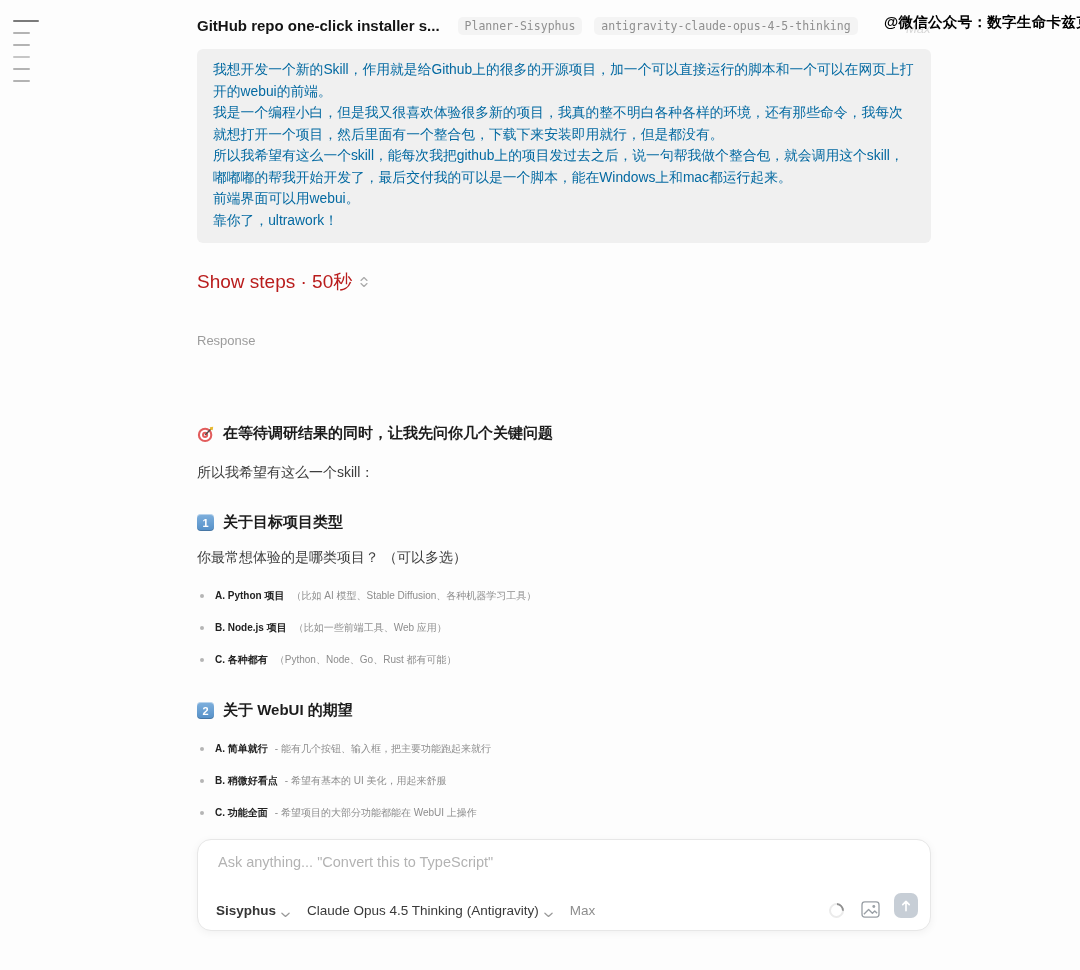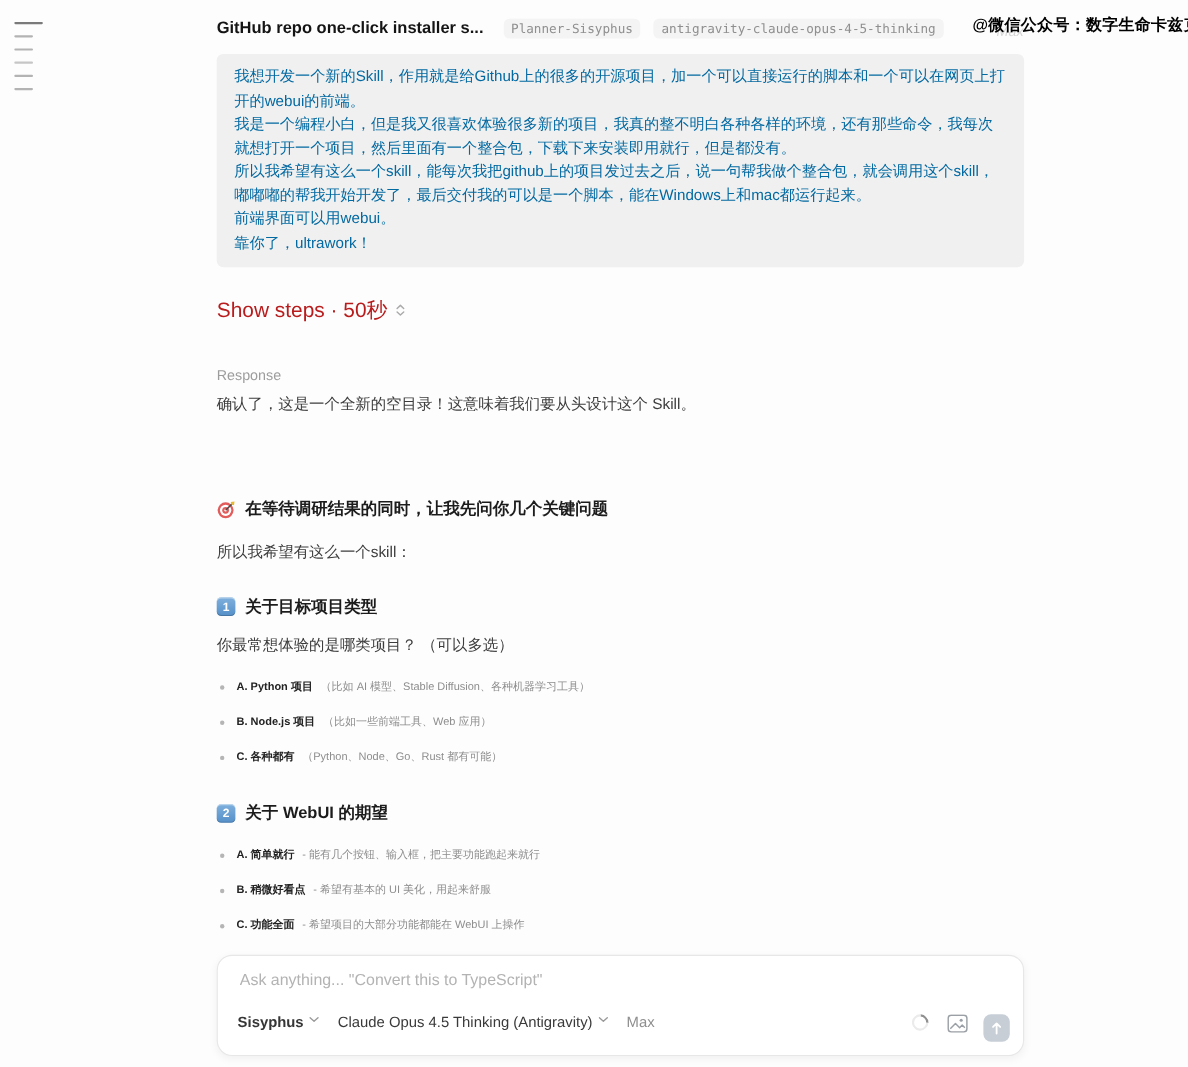--- a/index.html
+++ b/index.html
@@ -47,21 +47,21 @@
 
   ul.options { list-style:none; margin:19px 0 0; padding:0; }
   li.option { display:flex; align-items:baseline; margin-bottom:12px; font-size:10px; line-height:20px; }
   .dot { width:4px; height:4px; border-radius:50%; background:#b5b5b5; flex:none; margin:0 11px 0 3px; align-self:center; }
   .opt-label { font-weight:700; color:#222; white-space:nowrap; }
   .opt-desc { color:#8d8d8d; margin-left:7px; }
 
   .composer { margin-top:16px; width:734px; height:92px; background:#fff; border:1px solid #e7e7e7; border-radius:14px; box-shadow:0 2px 8px rgba(0,0,0,.05); position:relative; }
   .composer input { position:absolute; left:18px; top:13px; right:18px; border:0; outline:0; background:transparent; font-size:14.5px; font-family:inherit; color:#444; }
   .composer input::placeholder { color:#b3b3b3; }
-  .composer-row { position:absolute; left:18px; right:12px; bottom:12px; display:flex; align-items:flex-start; }
+  .composer-row { position:absolute; left:18px; right:12px; bottom:12px; display:flex; align-items:flex-end; }
   .agent-name { font-weight:700; font-size:13.5px; color:#363636; cursor:pointer; }
   .dd-chevron { margin:2px 0 0 5px; cursor:pointer; }
   .model-name { margin-left:17px; font-size:13.5px; color:#3a3a3a; cursor:pointer; }
   .mode-label { margin-left:17px; font-size:13.5px; color:#8e8e8e; cursor:pointer; }
   .grow { flex:1; }
   .spinner { width:15px; height:15px; border-radius:50%; border:2px solid #ebebeb; border-top-color:#909090; transform:rotate(48deg); margin-right:17px; }
   .img-btn { margin-right:14px; cursor:pointer; display:flex; }
   .send-btn { width:24px; height:25px; border-radius:7px; background:#c7ced6; border:0; display:flex; align-items:center; justify-content:center; cursor:pointer; }
 </style>
 </head>
@@ -101,21 +101,20 @@
 
   <div class="steps-row">
     <span>Show steps · 50秒</span>
     <svg width="10" height="12" viewBox="0 0 10 12">
       <path d="M2 4.4 L5 1.6 L8 4.4" fill="none" stroke="#aaaaaa" stroke-width="1.3" stroke-linecap="round" stroke-linejoin="round"></path>
       <path d="M2 7.6 L5 10.4 L8 7.6" fill="none" stroke="#aaaaaa" stroke-width="1.3" stroke-linecap="round" stroke-linejoin="round"></path>
     </svg>
   </div>
 
   <div class="resp-label">Response</div>
-  <div class="resp-text">确认了，这是一个全新的空目录！这意味着我们要从头设计这个 Skill。</div>
 
   <div class="q-heading">
     <svg width="18" height="18" viewBox="0 0 20 20">
       <circle cx="9" cy="11" r="8" fill="#e25c5c"></circle>
       <circle cx="9" cy="11" r="5.7" fill="#ffffff"></circle>
       <circle cx="9" cy="11" r="3.4" fill="#e25c5c"></circle>
       <circle cx="9" cy="11" r="1.2" fill="#ffffff"></circle>
       <line x1="9" y1="11" x2="15.5" y2="4.5" stroke="#4a4a4a" stroke-width="1.5"></line>
       <path d="M14.2 2.6 L18 2 L17.4 5.8 L14.8 5.2 Z" fill="#e8b931"></path>
     </svg>

